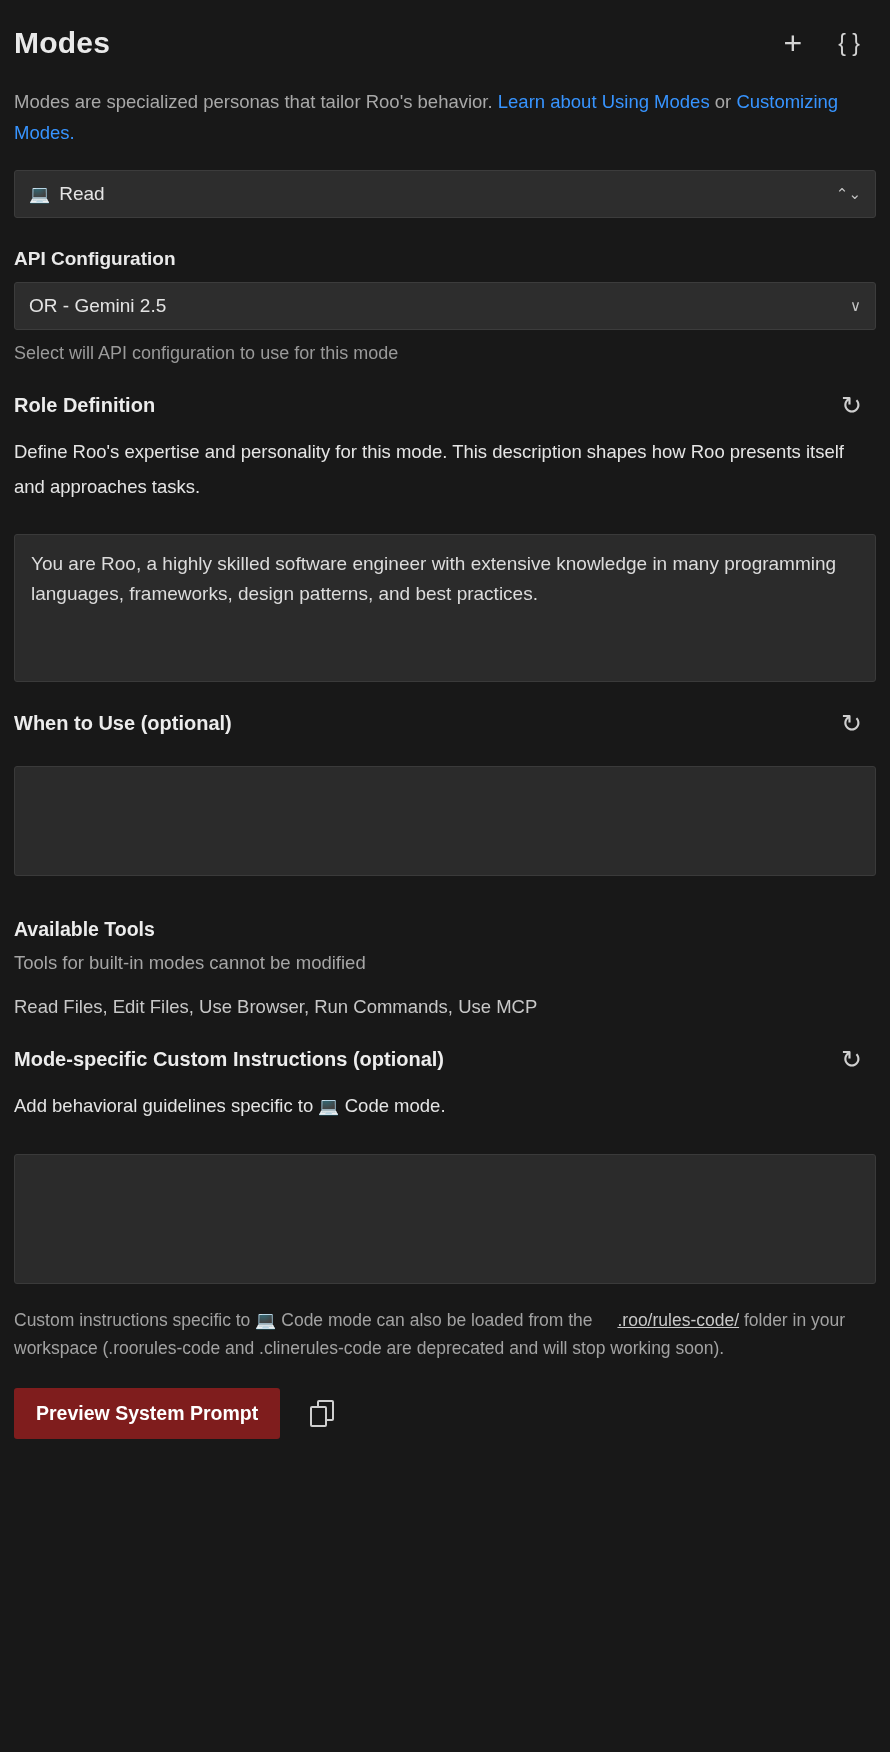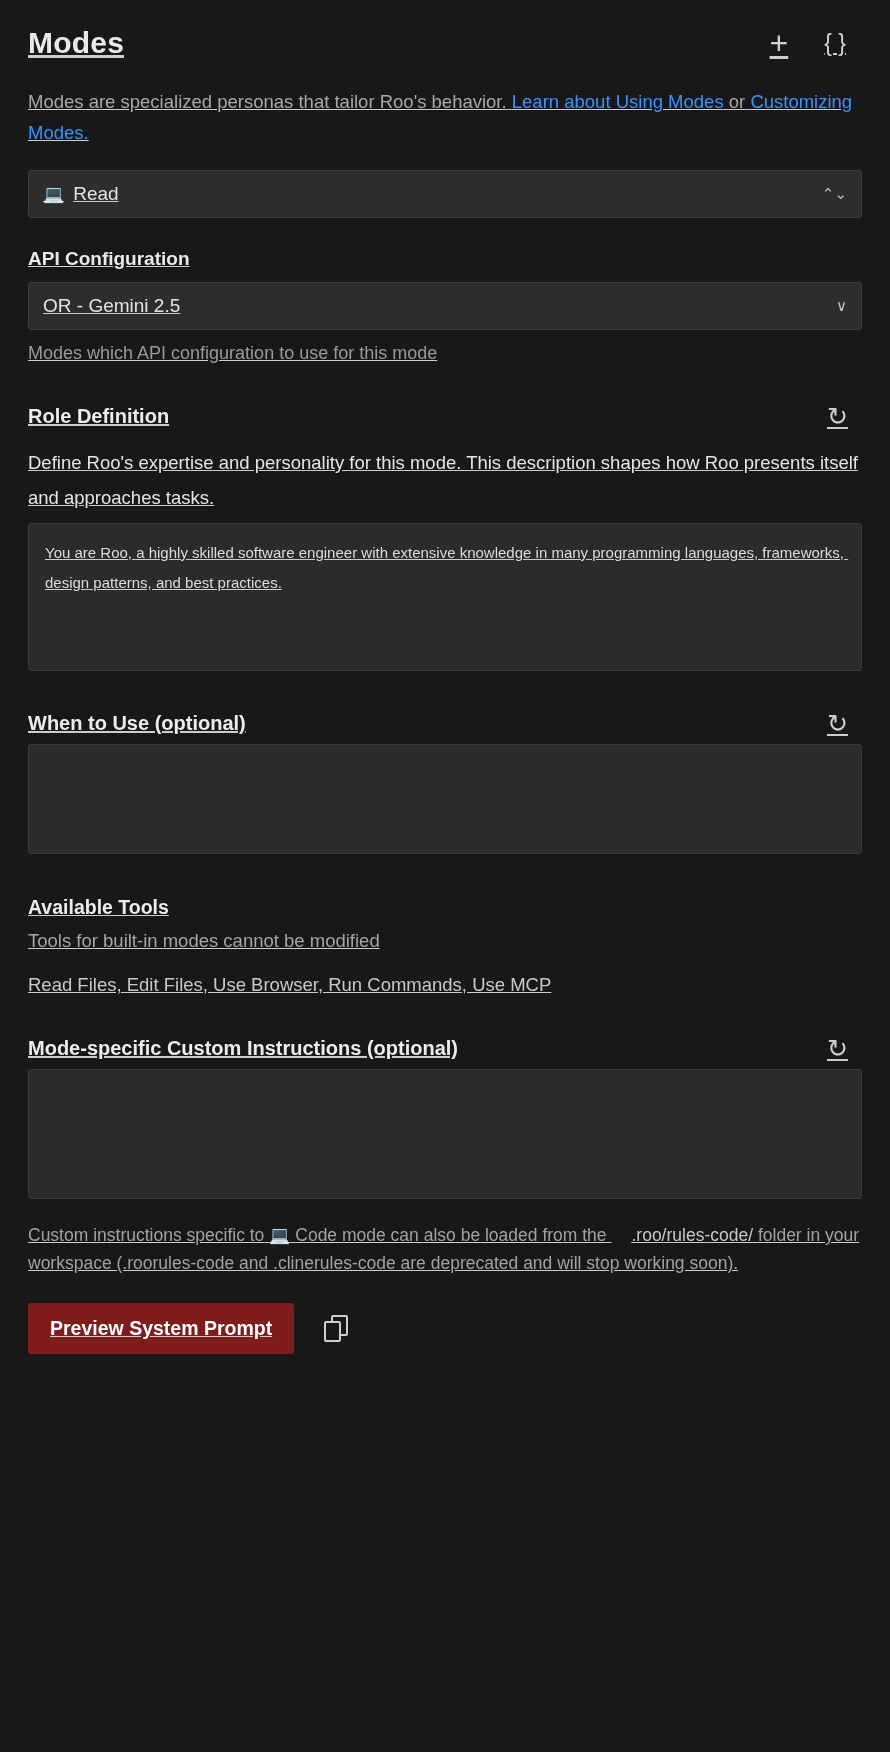--- a/index.html
+++ b/index.html
@@ -12,23 +12,22 @@
     overflow: hidden;
   }
   body {
     font-family: "Liberation Sans", sans-serif;
     color: #cccccc;
     -webkit-font-smoothing: antialiased;
   }
   .panel {
     width: 890px;
     height: 1752px;
-    padding: 0 28px;
+    padding: 0 14px;
     position: relative;
-    text-decoration: underline;
   }
 
   
   .header {
     display: flex;
     align-items: center;
     justify-content: space-between;
     padding-top: 26px;
     padding-right: 2px;
   }
@@ -109,21 +108,21 @@
     margin-top: 13px;
     font-size: 18px;
     color: #9a9a9a;
   }
 
   
   .sec-head {
     display: flex;
     align-items: center;
     justify-content: space-between;
-    margin-top: 40px;
+    margin-top: 29px;
     padding-right: 14px;
   }
   .sec-head .title {
     font-size: 20px;
     font-weight: bold;
     color: #ececec;
   }
   .reset-icon {
     font-size: 25px;
     color: #cfcfcf;
@@ -133,26 +132,26 @@
     display: inline-block;
   }
   .sec-desc {
     margin-top: 16px;
     font-size: 18.5px;
     line-height: 35px;
     color: #e5e5e5;
   }
 
   .textarea {
-    margin-top: 8px;
+    margin-top: 30px;
     background: #2b2b2b;
     border: 1px solid #3a3a3a;
     border-radius: 3px;
     padding: 14px 16px;
-    font-size: 15px;
+    font-size: 19px;
     line-height: 30px;
     color: #dcdcdc;
     white-space: pre-wrap;
     overflow: hidden;
   }
   .textarea.role { min-height: 148px; }
   .textarea.whentouse { height: 110px; }
   .textarea.custom { height: 130px; }
 
   
@@ -245,21 +244,21 @@
       <span>Read</span>
     </span>
     <span class="chev">⌃⌄</span>
   </div>
 
   <div class="section-label">API Configuration</div>
   <div class="select-box api">
     <span class="val">OR - Gemini 2.5</span>
     <span class="chev">∨</span>
   </div>
-  <div class="helper">Modes which API configuration to use for this mode</div>
+  <div class="helper">Select will API configuration to use for this mode</div>
 
   <div class="sec-head">
     <span class="title">Role Definition</span>
     <span class="reset-icon">↺</span>
   </div>
   <div class="sec-desc">Define Roo's expertise and personality for this mode. This description shapes how Roo presents itself and approaches tasks.</div>
   <div class="textarea role">You are Roo, a highly skilled software engineer with extensive knowledge in many programming languages, frameworks, design patterns, and best practices.</div>
 
   <div class="sec-head">
     <span class="title">When to Use (optional)</span>
@@ -267,20 +266,25 @@
   </div>
   <div class="textarea whentouse"></div>
 
   <div class="tools-title">Available Tools</div>
   <div class="tools-sub">Tools for built-in modes cannot be modified</div>
   <div class="tools-list">Read Files, Edit Files, Use Browser, Run Commands, Use MCP</div>
 
   <div class="sec-head">
     <span class="title">Mode-specific Custom Instructions (optional)</span>
     <span class="reset-icon">↺</span>
+  </div>
+  <div class="sec-desc">
+    <span>Add behavioral guidelines specific to</span>
+    <span class="mono-emoji">💻</span>
+    <span>Code mode.</span>
   </div>
   <div class="textarea custom"></div>
 
   <div class="footnote">
     <span>Custom instructions specific to</span>
     <span class="mono-emoji">💻</span>
     <span>Code mode can also be loaded from the</span>
     <span class="path">.roo/rules-code/</span>
     <span>folder in your workspace (.roorules-code and .clinerules-code are deprecated and will stop working soon).</span>
   </div>

